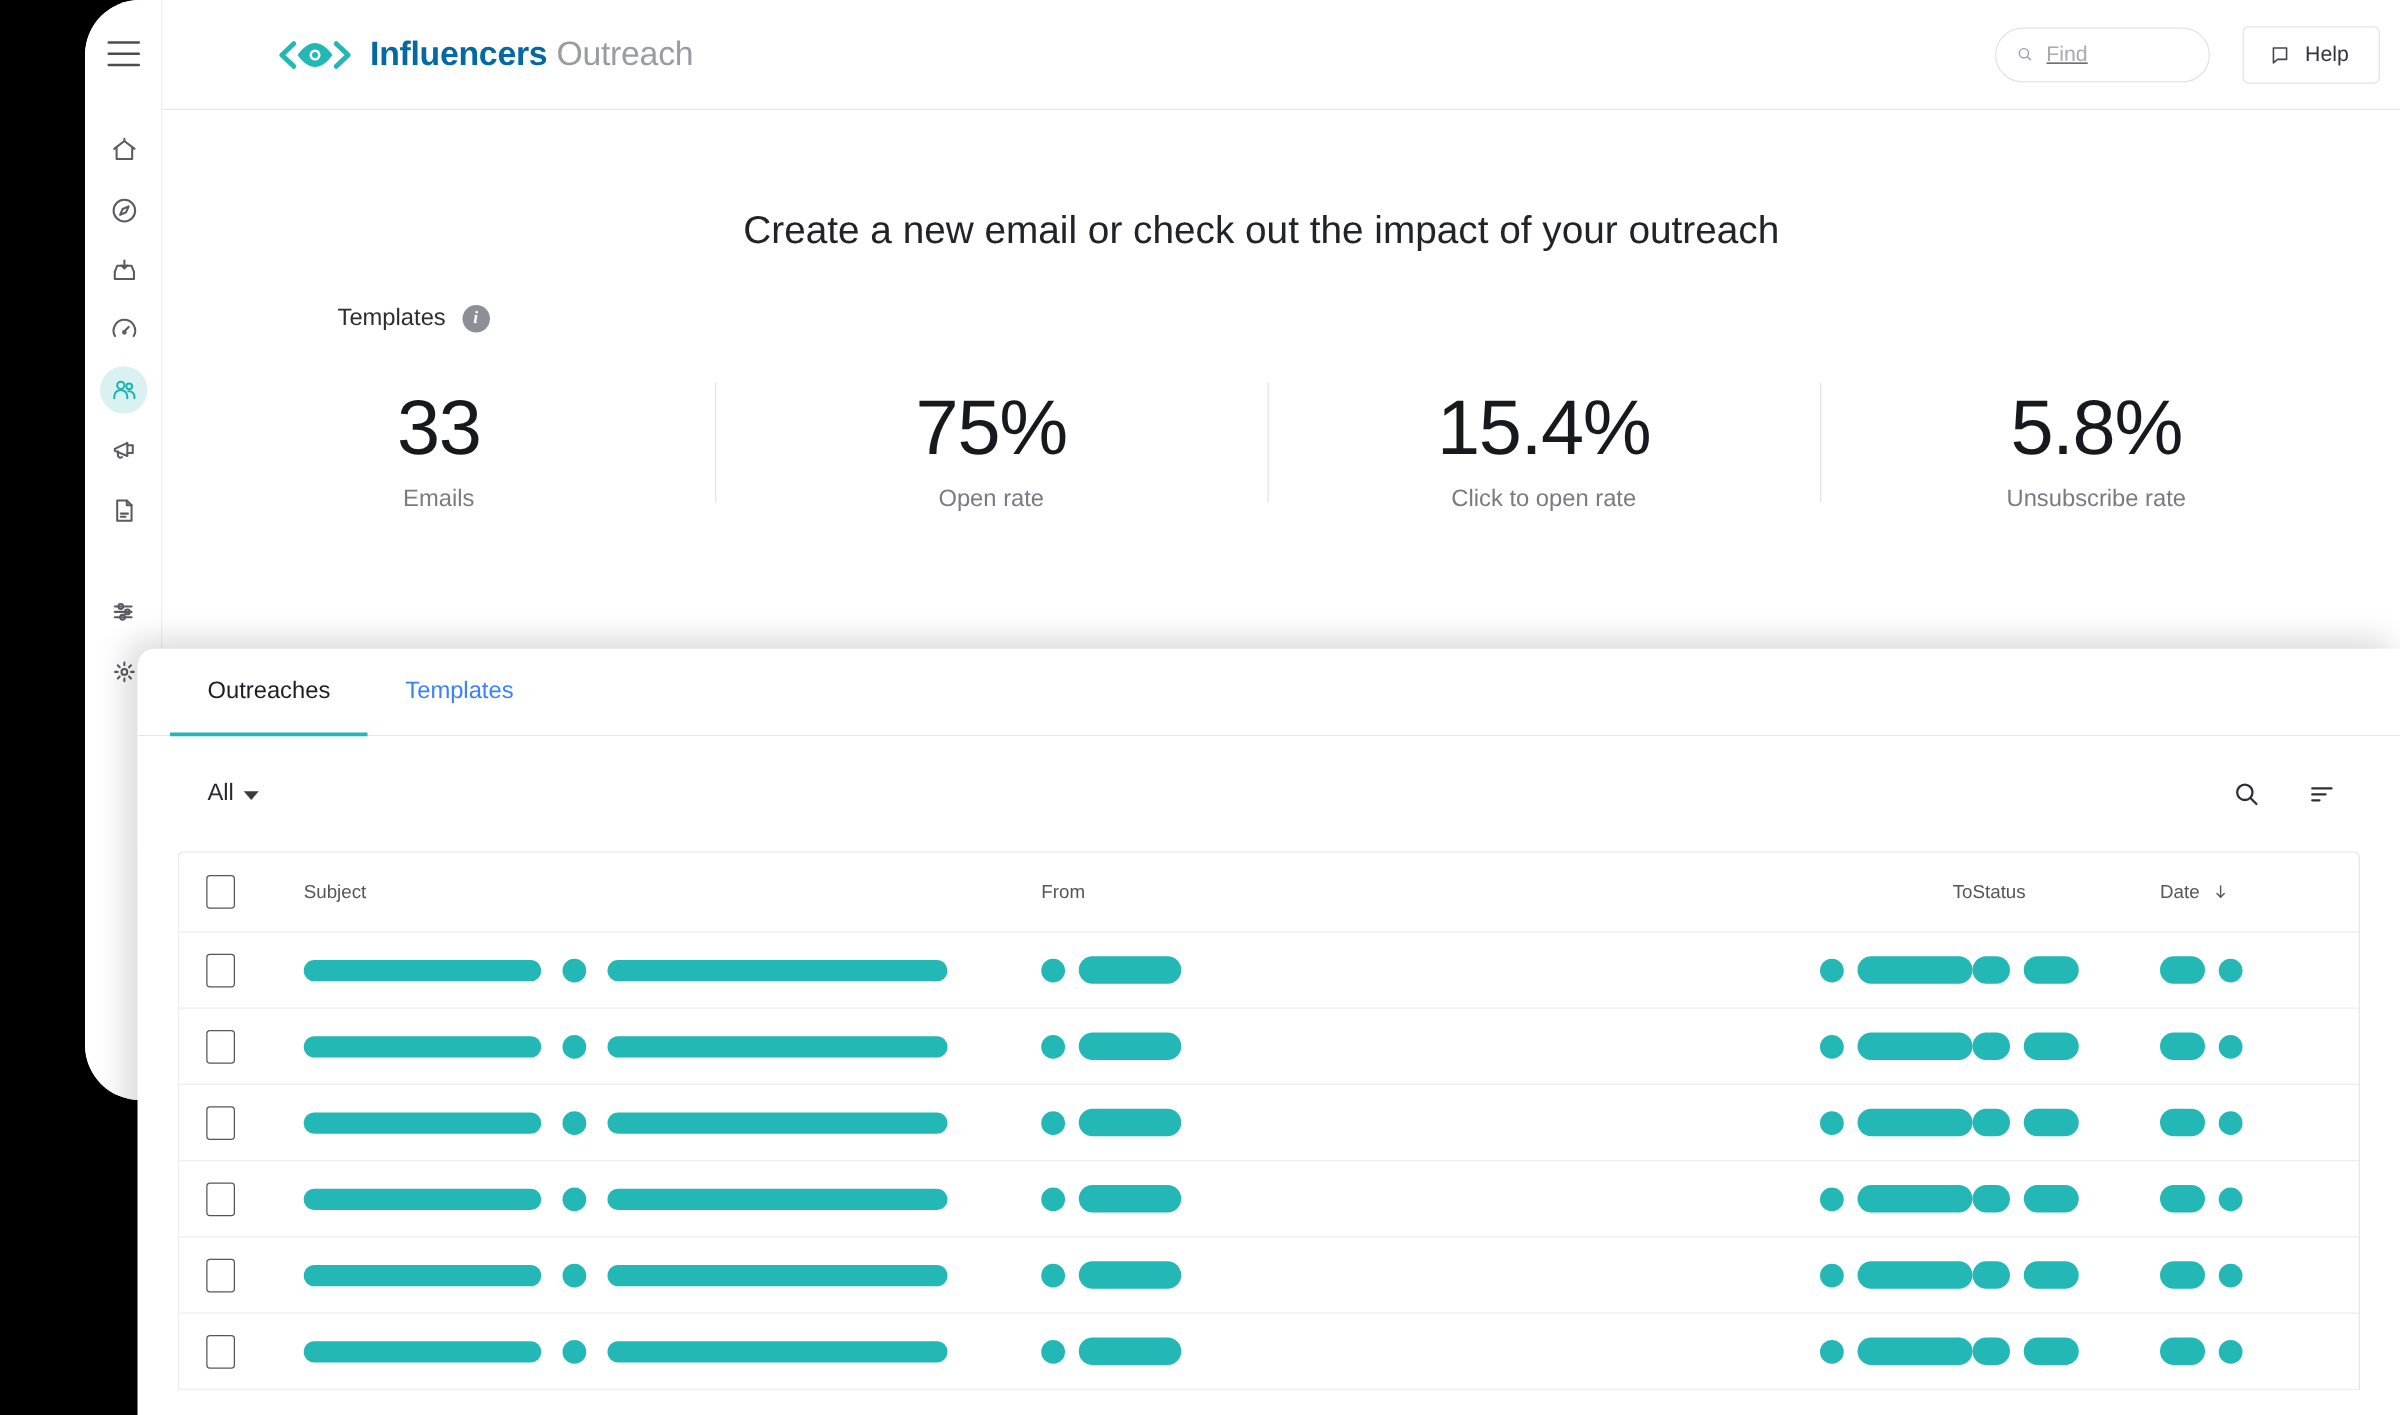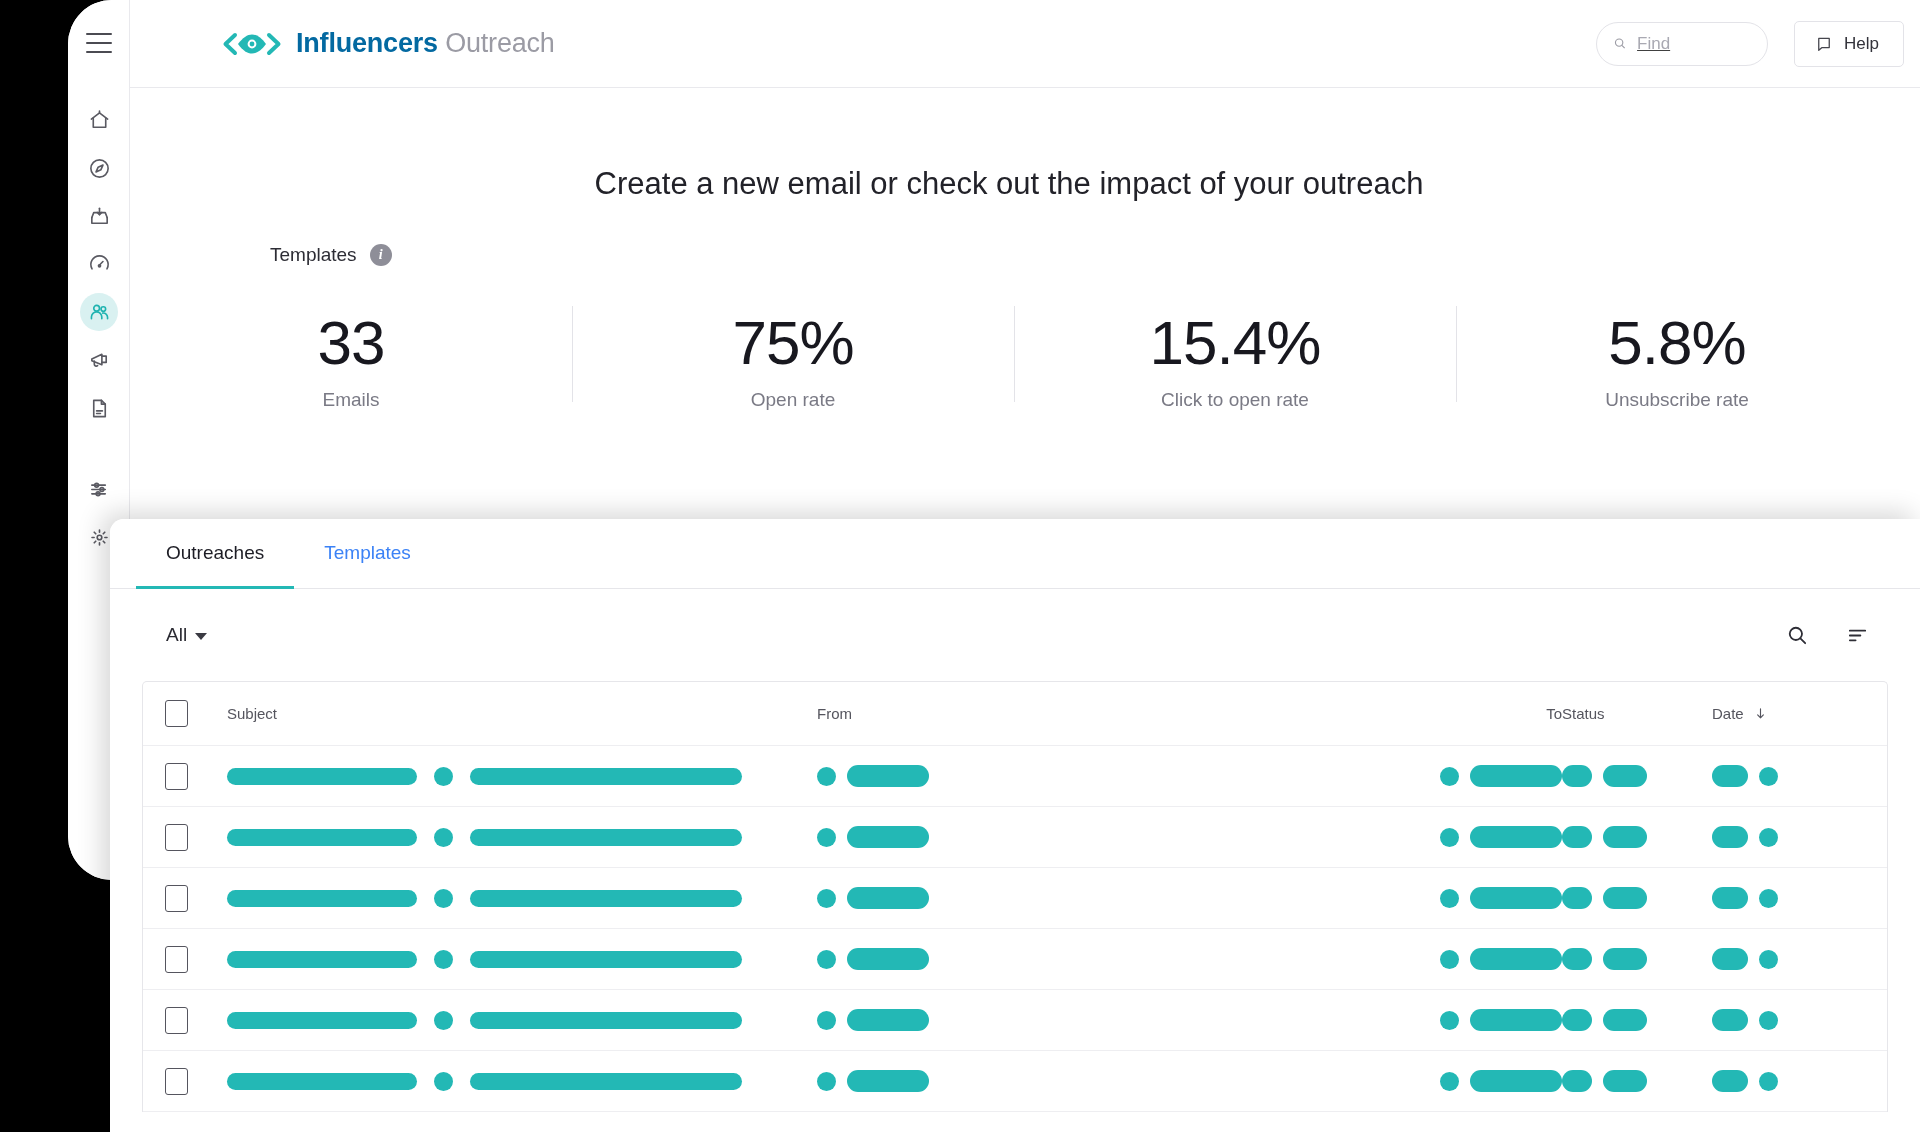--- a/index.html
+++ b/index.html
@@ -241,21 +241,21 @@
   }
   .trow.head { height: 64px; }
   .cell-check { width: 62px; display: flex; align-items: center; }
   .chk {
     width: 23px; height: 27px;
     border: 1.8px solid #55555e;
     border-radius: 3px;
     background: #fff;
     cursor: pointer;
   }
-  .col-subject { flex: 0 0 590px; display: flex; align-items: center; gap: 0; }
+  .col-subject { flex: 0 0 590px; display: flex; align-items: center; gap: 0; margin-left: 16px; }
   .col-from    { flex: 0 0 235px; display: flex; align-items: center; }
   .col-to      { flex: 0 0 510px; display: flex; align-items: center; justify-content: flex-end; }
   .col-status  { flex: 0 0 150px; display: flex; }
   .col-date    { flex: 1 1 auto;  display: flex; align-items: center; }
   .th { font-size: 15px; color: #55555e; }
   .th.sorted { display: flex; align-items: center; gap: 9px; }
   .th svg { width: 15px; height: 15px; stroke: #55555e; fill: none; stroke-width: 1.8; stroke-linecap: round; stroke-linejoin: round; }
 
   
   .sk { background: #23b8b5; border-radius: 11px; height: 17px; display: inline-block; }

